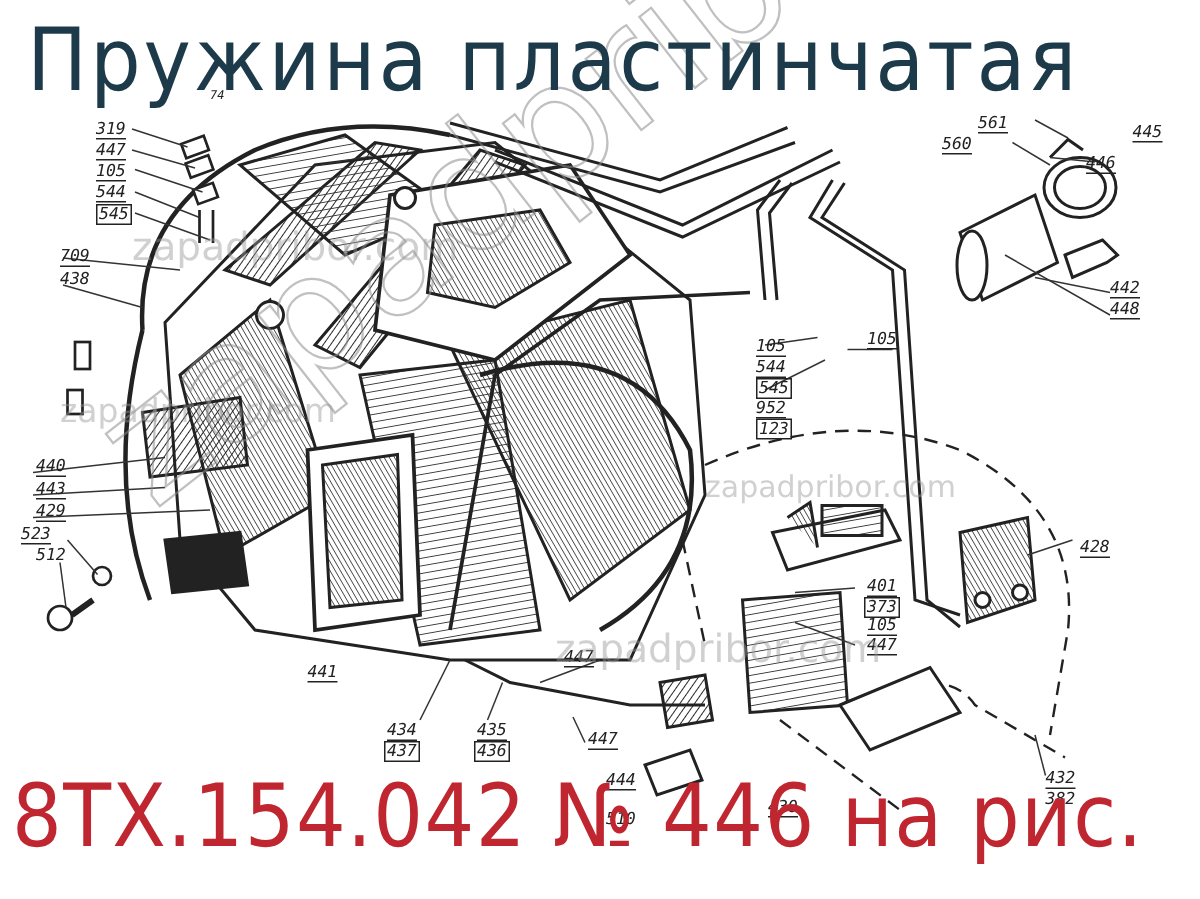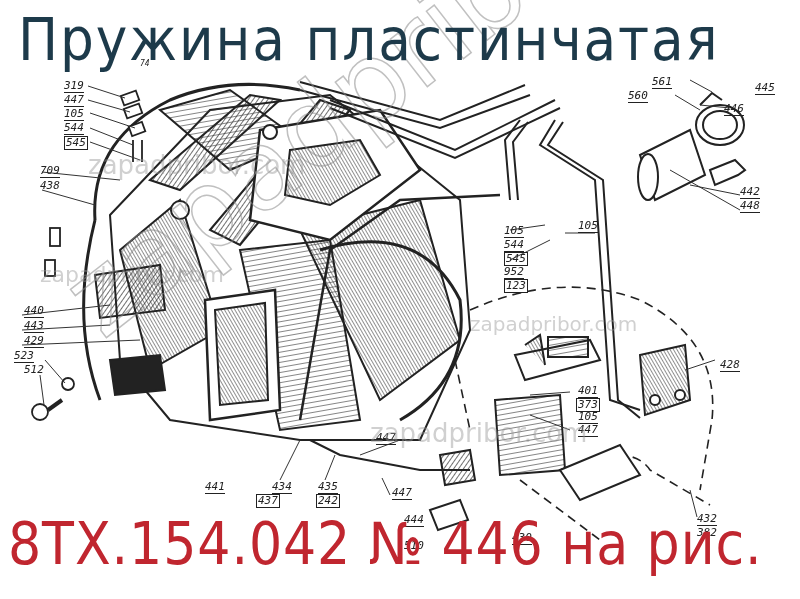--- a/index.html
+++ b/index.html
@@ -201,27 +201,27 @@
 
     <span class="lbl under" style="left:578px;top:220px">105</span>
 
     <span class="lbl under" style="left:720px;top:359px">428</span>
 
     <span class="lbl under" style="left:578px;top:385px">401</span>
     <span class="lbl boxed" style="left:576px;top:398px">373</span>
     <span class="lbl under" style="left:578px;top:411px">105</span>
     <span class="lbl under" style="left:578px;top:424px">447</span>
 
-    <span class="lbl under" style="left:205px;top:481px">441</span>
-
-    <span class="lbl under" style="left:272px;top:481px">434</span>
+    <span class="lbl under" style="left:205px;top:442px">441</span>
+
+    <span class="lbl under" style="left:258px;top:481px">434</span>
     <span class="lbl boxed" style="left:256px;top:494px">437</span>
 
     <span class="lbl under" style="left:318px;top:481px">435</span>
-    <span class="lbl boxed" style="left:316px;top:494px">242</span>
+    <span class="lbl boxed" style="left:316px;top:494px">436</span>
 
     <span class="lbl under" style="left:376px;top:432px">447</span>
     <span class="lbl under" style="left:392px;top:487px">447</span>
 
     <span class="lbl under" style="left:404px;top:514px">444</span>
     <span class="lbl" style="left:404px;top:540px">510</span>
 
     <span class="lbl under" style="left:512px;top:532px">430</span>
 
     <span class="lbl under" style="left:697px;top:513px">432</span>

